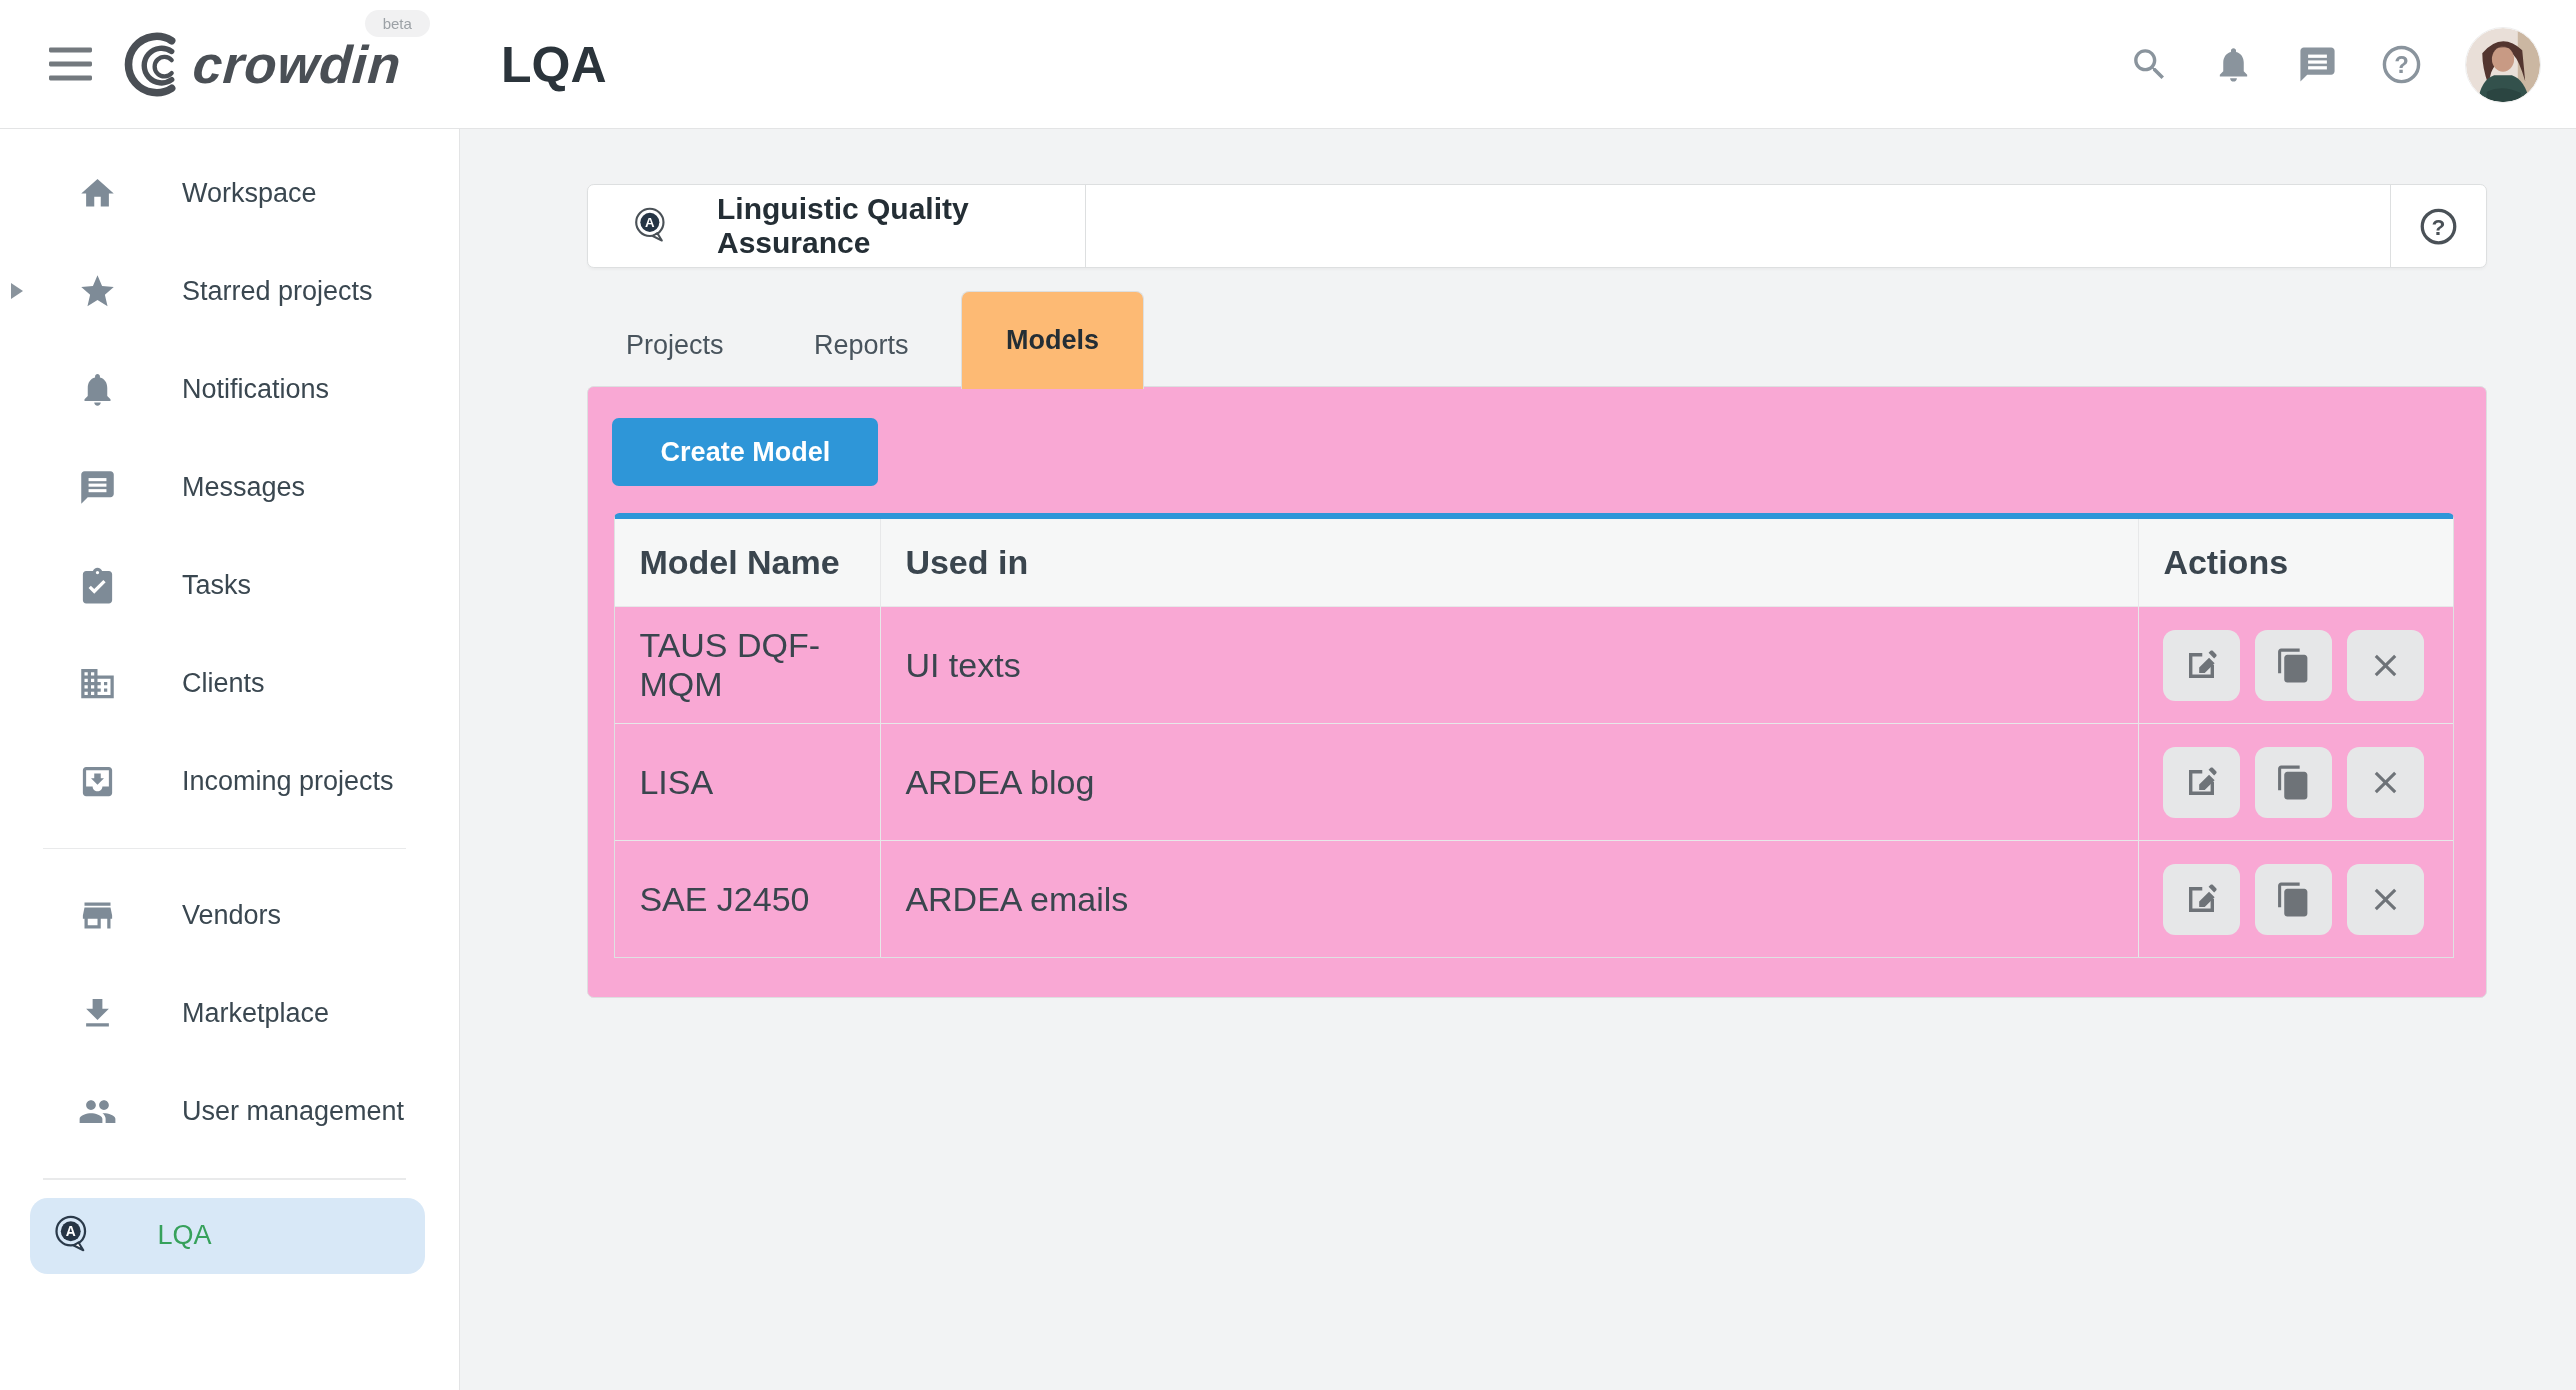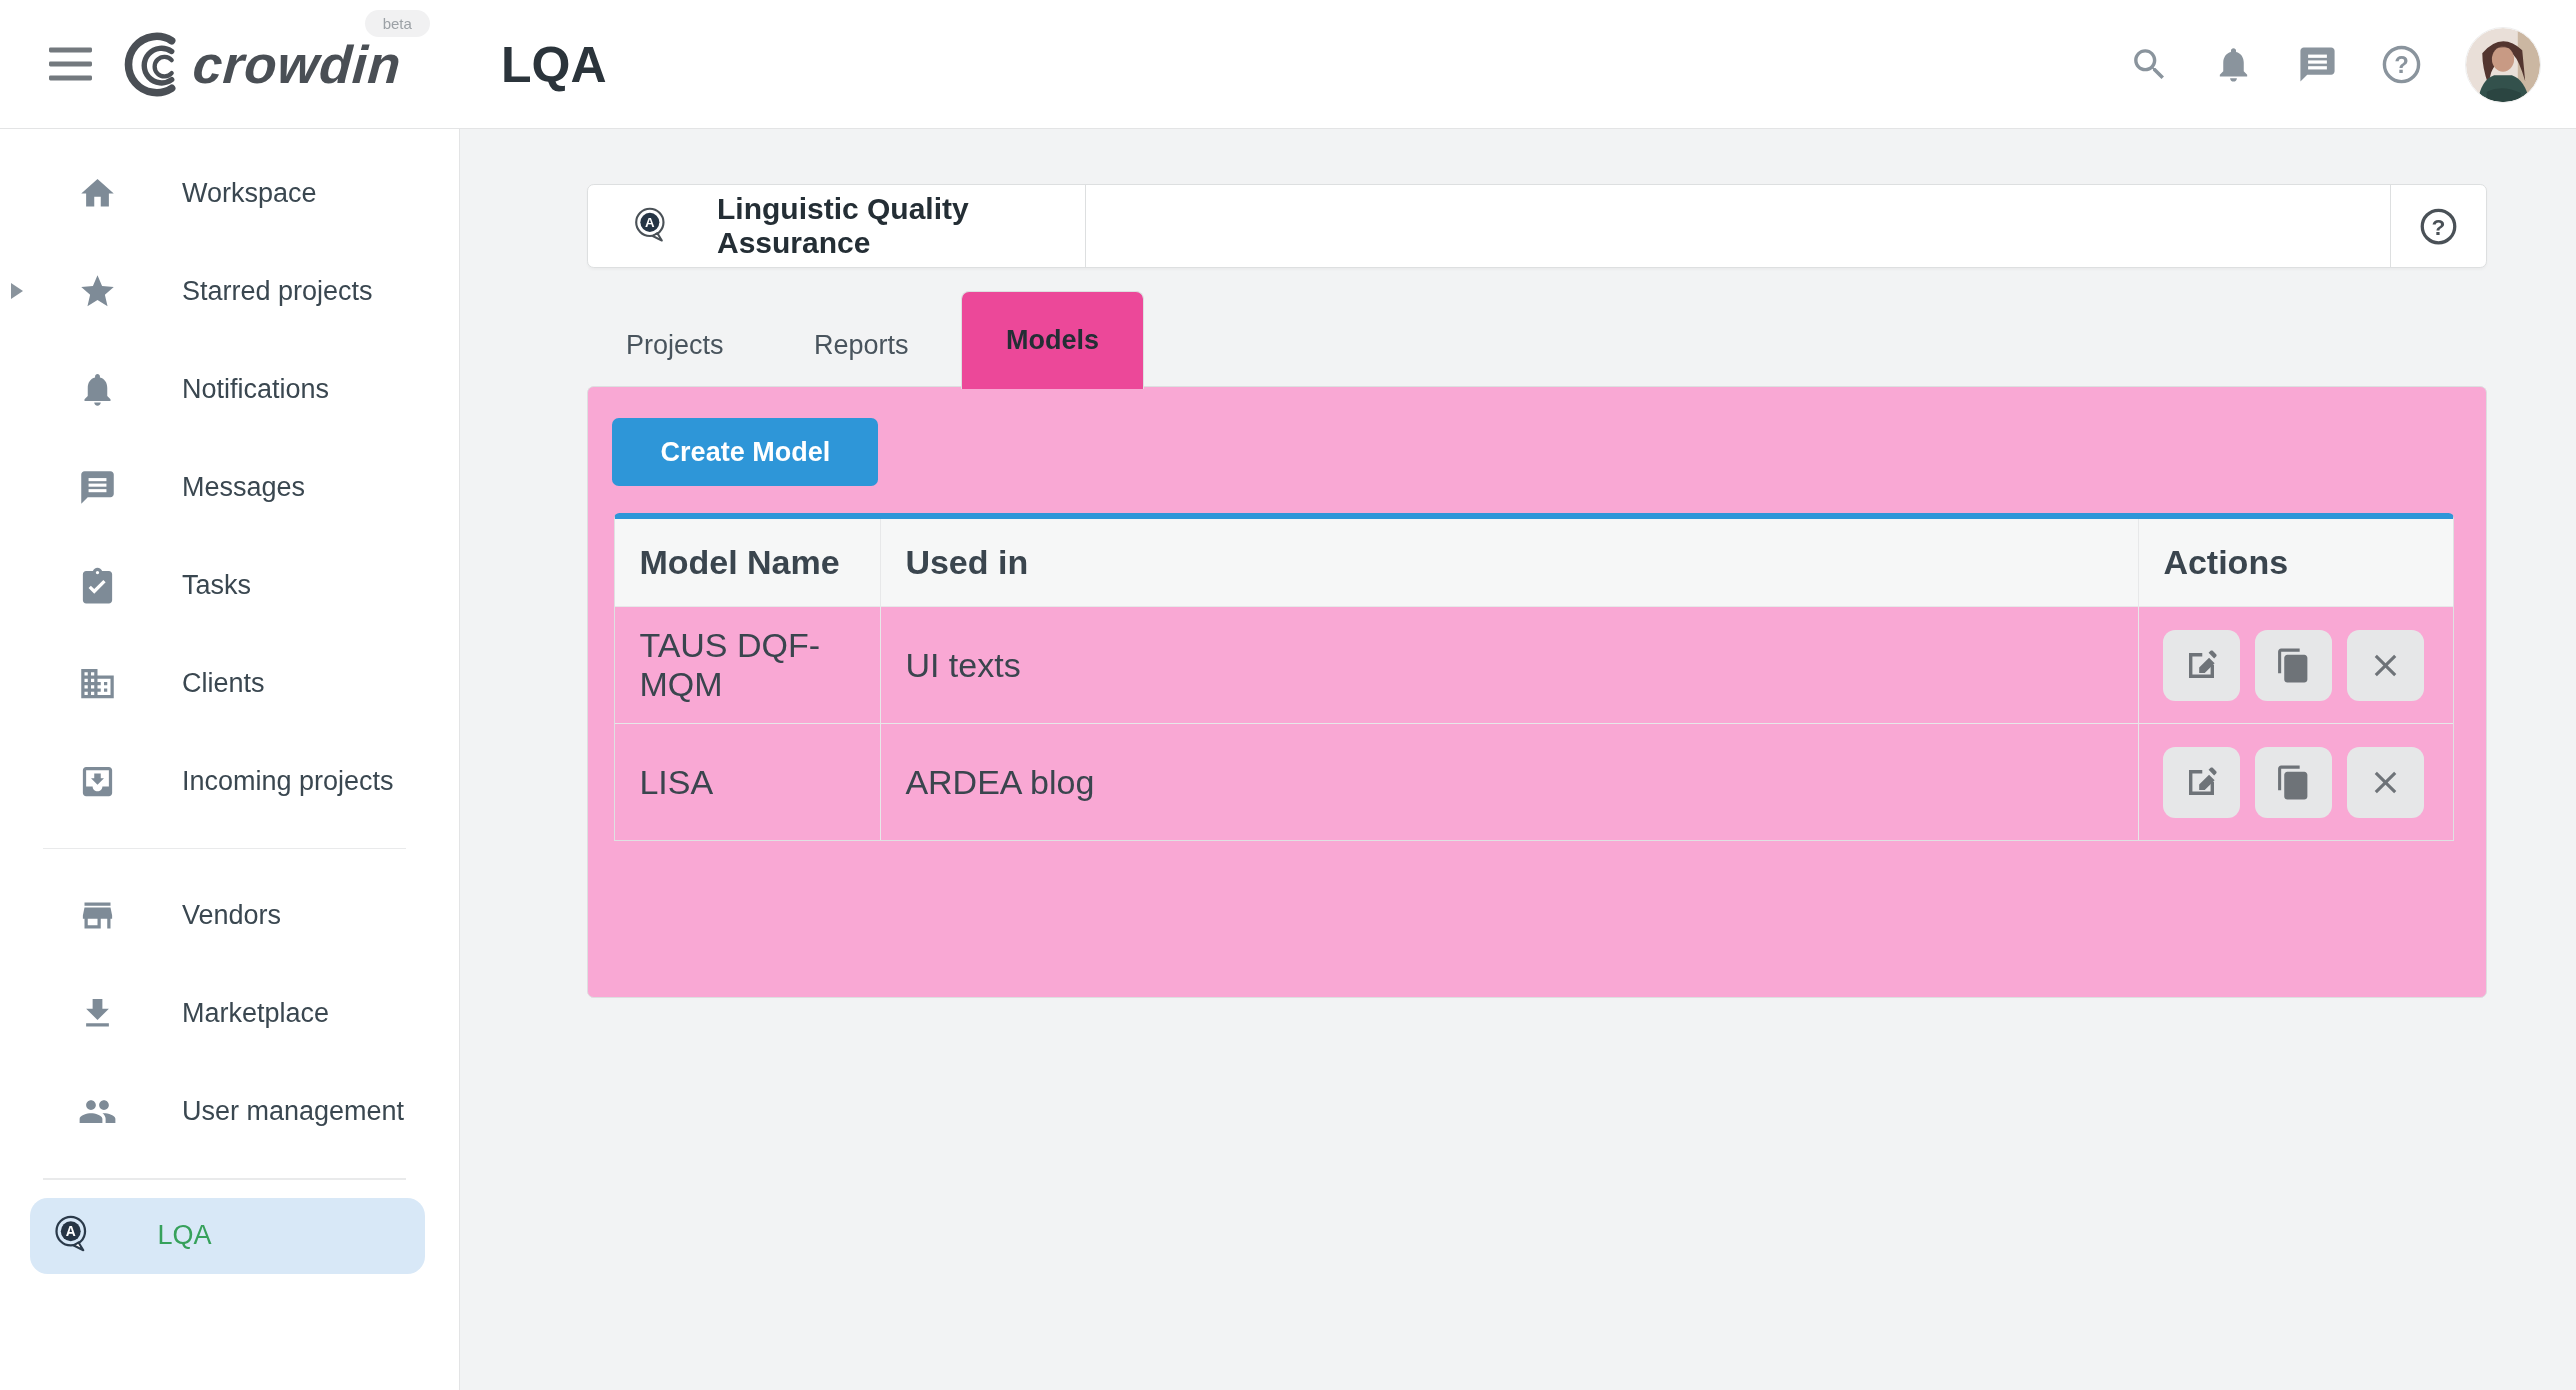--- a/index.html
+++ b/index.html
@@ -54,21 +54,21 @@
   .hb-title .htext{margin-left:44px;font-size:30px;font-weight:bold;color:#242e35;}
   .hb-spacer{flex:1;}
   .hb-help{width:96px;border-left:1.4px solid #dddfe0;display:flex;align-items:center;
     justify-content:center;cursor:pointer;}
   .help-icon{width:39px;height:39px;color:#4a5157;}
 
   .tab-link{position:absolute;top:175px;height:82px;display:flex;align-items:center;
     font-size:27px;color:#49545d;cursor:pointer;z-index:2;}
   .tab-projects{left:164px;}
   .tab-reports{left:352px;}
-  .tab-models{position:absolute;left:499px;top:162px;width:183px;height:98px;background:#ec4899;
+  .tab-models{position:absolute;left:499px;top:162px;width:183px;height:98px;background:#fdba74;
     border:1.4px solid #dddfe0;border-bottom:none;border-radius:8.1px 8.1px 0 0;z-index:3;
     display:flex;align-items:center;justify-content:center;font-size:27px;font-weight:bold;
     color:#242e35;cursor:pointer;}
 
   .panel{position:absolute;left:125px;top:257px;width:1900px;height:612px;background:#f9a8d4;
     border:1.4px solid #dddfe0;border-radius:6.8px;z-index:1;}
   .create-btn{position:absolute;left:24.4px;top:31px;width:266px;height:68px;border:none;
     border-radius:6.8px;background:#2e96d8;color:#fff;font-size:27px;font-weight:bold;
     font-family:inherit;cursor:pointer;}
 
@@ -308,17 +308,39 @@
               </svg>
           </button>
           <button class="act-btn">
             <svg viewBox="0 0 24 24" fill="currentColor">
                 <path d="M19 6.41 17.59 5 12 10.59 6.41 5 5 6.41 10.59 12 5 17.59 6.41 19 12 13.41 17.59 19 19 17.59 13.41 12z"></path>
               </svg>
           </button>
         </div>
       </div>
 
+      <div class="trow">
+        <div class="tcell c1">SAE J2450</div>
+        <div class="tcell c2">ARDEA emails</div>
+        <div class="tcell c3">
+          <button class="act-btn">
+            <svg viewBox="0 0 24 24">
+              <path d="M19 11.5V19H5V5h7.5" fill="none" stroke="currentColor" stroke-width="2.2"></path>
+              <path d="M21.5 4.7l-2.2-2.2c-.4-.4-1-.4-1.4 0l-1.3 1.3 3.6 3.6 1.3-1.3c.4-.4.4-1 0-1.4zM10.5 13.3V16.9h3.6l6.4-6.4-3.6-3.6-6.4 6.4z" fill="currentColor"></path>
+            </svg>
+          </button>
+          <button class="act-btn">
+            <svg viewBox="0 0 24 24" fill="currentColor">
+                <path d="M16 1H4c-1.1 0-2 .9-2 2v14h2V3h12V1zm3 4H8c-1.1 0-2 .9-2 2v14c0 1.1.9 2 2 2h11c1.1 0 2-.9 2-2V7c0-1.1-.9-2-2-2z"></path>
+              </svg>
+          </button>
+          <button class="act-btn">
+            <svg viewBox="0 0 24 24" fill="currentColor">
+                <path d="M19 6.41 17.59 5 12 10.59 6.41 5 5 6.41 10.59 12 5 17.59 6.41 19 12 13.41 17.59 19 19 17.59 13.41 12z"></path>
+              </svg>
+          </button>
+        </div>
+      </div>
 
     </div>
   </div>
 </div>
 
 
 </body></html>

